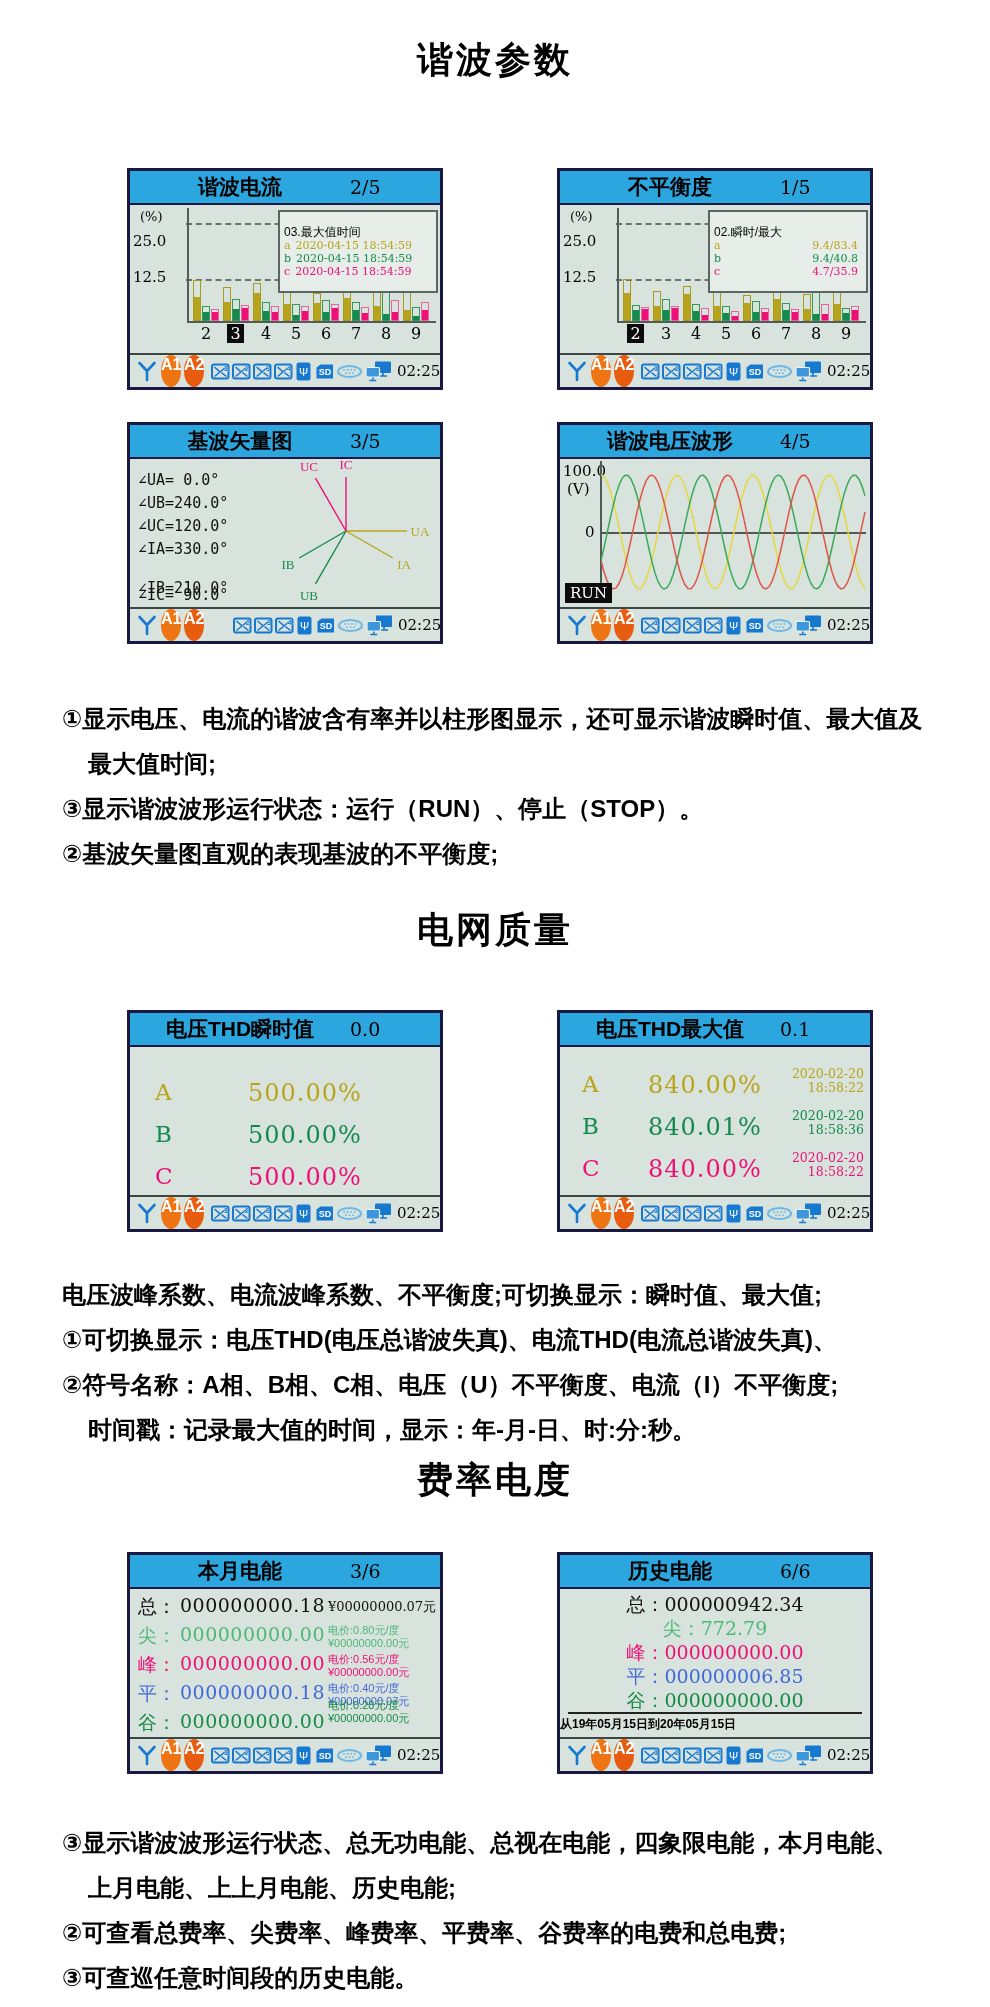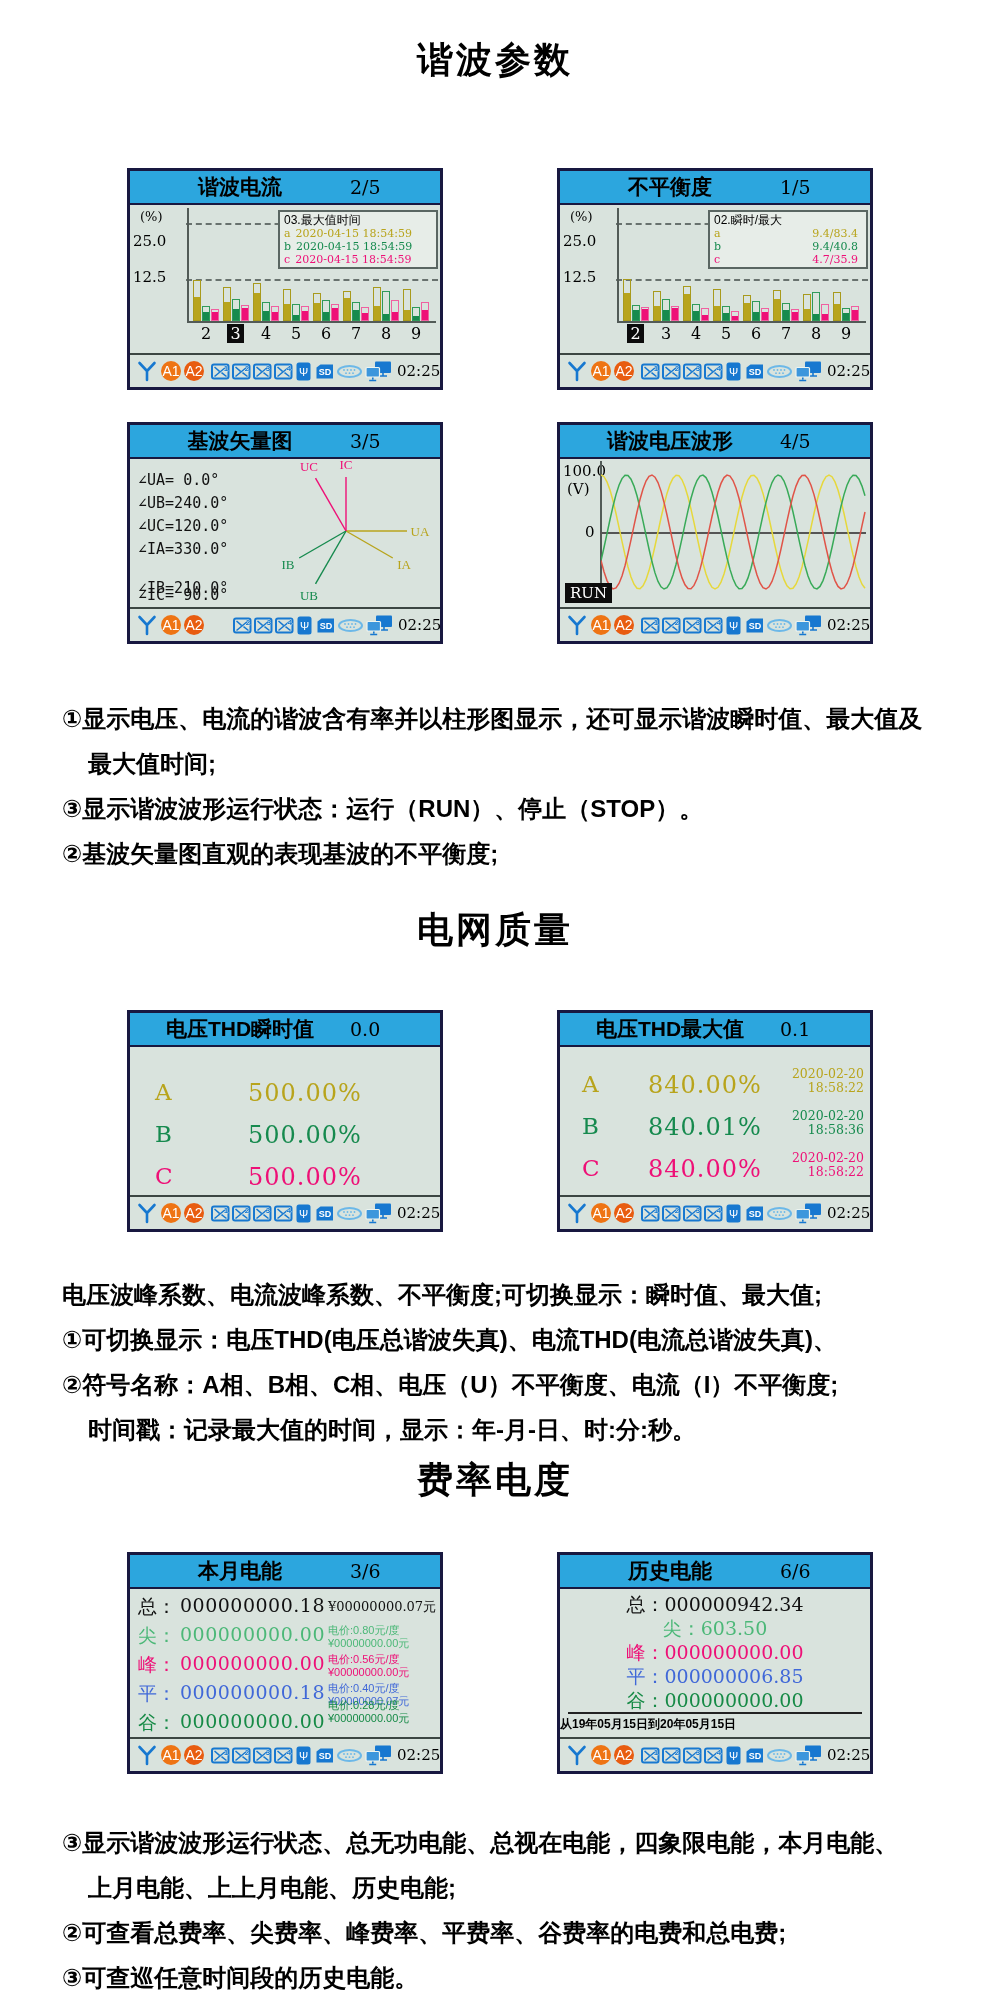--- a/index.html
+++ b/index.html
@@ -13,39 +13,39 @@
   
   .screen{position:absolute;width:316px;height:222px;border:3px solid #181840;
           background:#d9e3dd;box-sizing:border-box;}
   .titlebar{height:34px;background:#2ca6de;border-bottom:2px solid #181840;
             display:flex;align-items:center;box-sizing:border-box;}
   .tb-title{flex:1;text-align:center;font-size:21px;font-weight:bold;color:#000;}
   .tb-page{width:90px;font-size:19px;font-family:"DejaVu Serif",serif;}
   .sbody{position:absolute;top:34px;left:0;right:0;bottom:34px;overflow:hidden;}
   .statusbar{position:absolute;left:0;right:0;bottom:0;height:34px;border-top:2px solid #3c4642;
              display:flex;align-items:center;gap:3px;padding:0 6px;box-sizing:border-box;}
-  .sb-a1,.sb-a2{width:20px;height:20px;border-radius:50%;color:#fff;font-size:14px;font-weight:normal;
+  .sb-a1,.sb-a2{width:20px;height:32px;border-radius:50%;color:#fff;font-size:16px;font-weight:bold;
                 text-align:center;line-height:20px;flex:0 0 auto;}
   .sb-a1{background:#ee7414;}
   .sb-a2{background:#e85c10;}
   .sb-icon{display:flex;align-items:center;flex:0 0 auto;}
   .sb-pages{display:flex;align-items:center;gap:2px;margin-left:4px;}
   .sb-right{margin-left:auto;display:flex;align-items:center;gap:3px;}
   .sb-time{font-family:"DejaVu Serif",serif;font-size:15px;margin-left:2px;}
   
   .axis-unit{position:absolute;font-family:"DejaVu Serif",serif;font-size:13px;}
   .ytick{position:absolute;font-family:"DejaVu Serif",serif;font-size:15px;}
   .dash{position:absolute;border-top:2px dashed #68726e;z-index:0;}
   .vline,.hline{position:absolute;background:#525b57;z-index:0;}
   .bar-out{position:absolute;box-sizing:border-box;border:1.5px solid;z-index:1;}
   .bar-fill{position:absolute;left:0;right:0;bottom:0;}
   .xlab{position:absolute;text-align:center;font-family:"DejaVu Serif",serif;font-size:16px;z-index:1;}
   .xlab.sel{background:#0c0c0c;color:#fff;}
   .infobox{position:absolute;left:148px;top:5px;width:160px;background:#e7ede8;
-           border:2px solid #5a6662;box-sizing:border-box;padding:1px 4px;z-index:2;}
+           border:2px solid #5a6662;box-sizing:border-box;padding:13px 4px;z-index:2;}
   .ib-title{font-size:12px;line-height:14px;color:#000;}
   .ib-row{font-size:11px;line-height:13px;display:flex;font-family:"DejaVu Serif",serif;}
   .ib-row .lab{margin-right:5px;}
   .ib-row.valr .val{margin-left:auto;margin-right:4px;}
   
   .ang{position:absolute;left:8px;font-family:"DejaVu Sans Mono",monospace;font-size:15px;color:#111;}
   
   .wlab{position:absolute;font-family:"DejaVu Serif",serif;font-size:15px;}
   .runbox{position:absolute;left:5px;bottom:4px;background:#0c0c0c;color:#fff;
           font-family:"DejaVu Serif",serif;font-size:15px;line-height:20px;padding:0 5px;}
@@ -940,21 +940,21 @@
         </span>
       </div>
     </div>
   <div class="screen" id="scr-eh" style="left:557px;top:1552px;">
       <div class="titlebar">
         <span class="tb-title">历史电能</span>
         <span class="tb-page">6/6</span>
       </div>
       <div class="sbody">
         <div class="eh-row" style="top: 3px; color: rgb(17, 17, 17);"><span>总：</span><span>000000942.34</span></div>
-        <div class="eh-row" style="top: 27px; color: rgb(76, 184, 120);"><span>尖：</span><span>603.50</span></div>
+        <div class="eh-row" style="top: 27px; color: rgb(76, 184, 120);"><span>尖：</span><span>772.79</span></div>
         <div class="eh-row" style="top: 51px; color: rgb(238, 16, 119);"><span>峰：</span><span>000000000.00</span></div>
         <div class="eh-row" style="top: 75px; color: rgb(64, 104, 216);"><span>平：</span><span>000000006.85</span></div>
         <div class="eh-row" style="top: 99px; color: rgb(22, 138, 70);"><span>谷：</span><span>000000000.00</span></div>
         <div class="eh-divider" style="top: 123px;"></div>
         <div class="eh-range" style="top: 127px;">从19年05月15日到20年05月15日</div>
       </div>
       <div class="statusbar">
         <span class="sb-icon">
           <svg width="22" height="22" viewBox="0 0 22 22">
             <path d="M11 11 L3.5 3 M11 11 L18.5 3 M11 11 L11 20" stroke="#1778d0" stroke-width="2.6" fill="none" stroke-linecap="round"></path>

